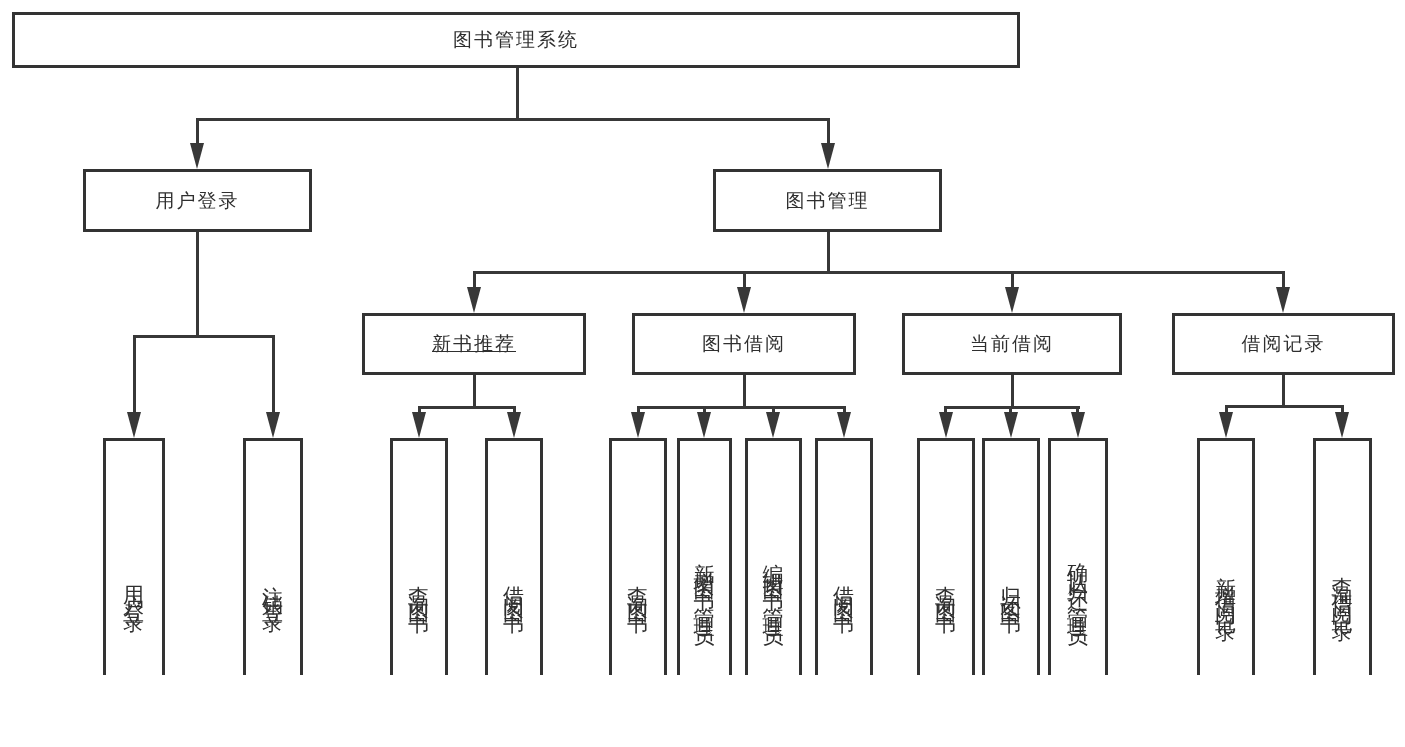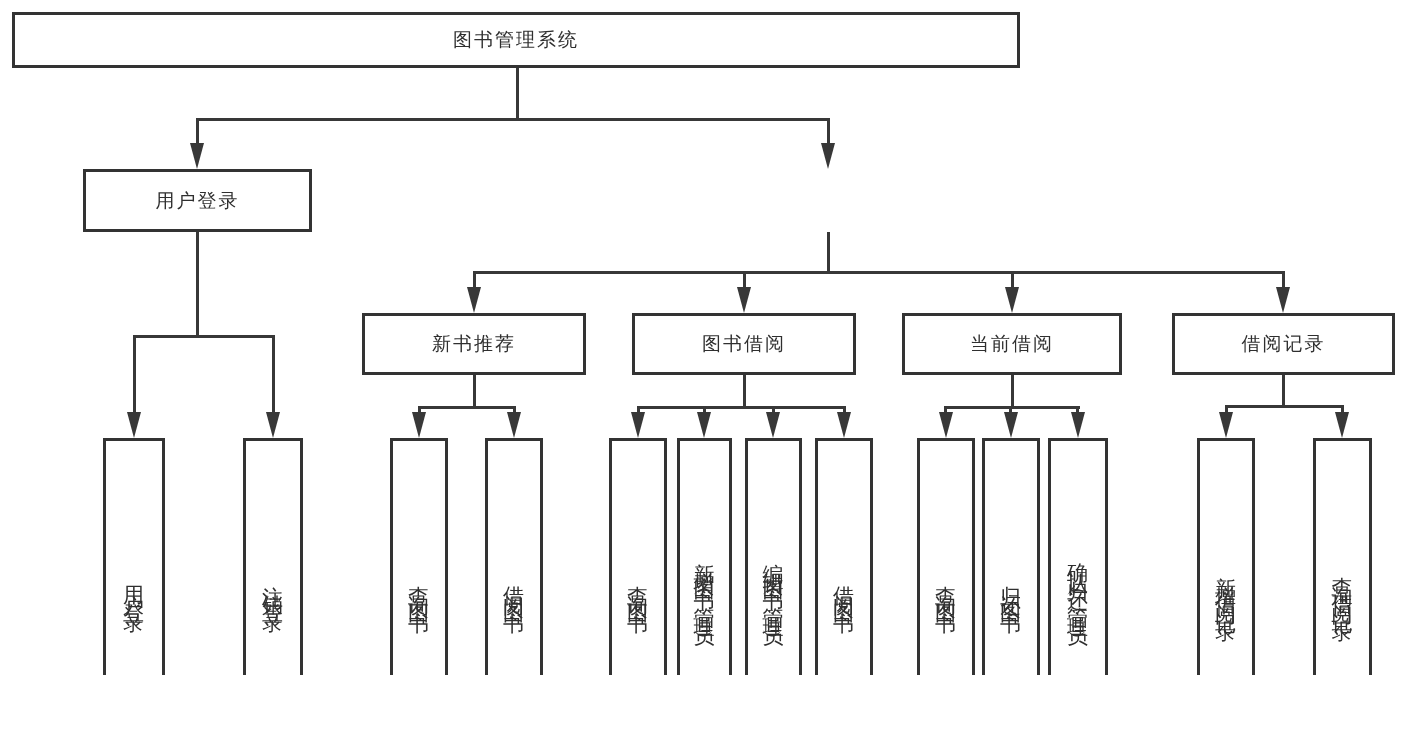--- a/index.html
+++ b/index.html
@@ -46,40 +46,43 @@
   <div class="vline" style="left:516px;top:68px;height:50px;"></div>
   <div class="hline" style="left:196px;top:118px;width:634px;"></div>
   <div class="vline" style="left:196px;top:118px;height:28px;"></div>
   <div class="vline" style="left:827px;top:118px;height:28px;"></div>
   <div class="arrow" style="left:190px;top:143px;"></div>
   <div class="arrow" style="left:821px;top:143px;"></div>
 
   <div class="node" style="left:83px;top:169px;width:223px;height:57px;">
     <span class="hlabel">用户登录</span>
   </div>
+  <div class="node" style="left:713px;top:169px;width:223px;height:57px;">
+    <span class="hlabel">图书管理</span>
+  </div>
 
   <div class="vline" style="left:196px;top:232px;height:103px;"></div>
   <div class="hline" style="left:133px;top:335px;width:142px;"></div>
   <div class="vline" style="left:133px;top:335px;height:80px;"></div>
   <div class="vline" style="left:272px;top:335px;height:80px;"></div>
   <div class="arrow" style="left:127px;top:412px;"></div>
   <div class="arrow" style="left:266px;top:412px;"></div>
 
   <div class="vline" style="left:827px;top:232px;height:41px;"></div>
   <div class="hline" style="left:473px;top:271px;width:812px;"></div>
   <div class="vline" style="left:473px;top:271px;height:20px;"></div>
   <div class="vline" style="left:743px;top:271px;height:20px;"></div>
   <div class="vline" style="left:1011px;top:271px;height:20px;"></div>
   <div class="vline" style="left:1282px;top:271px;height:20px;"></div>
   <div class="arrow" style="left:467px;top:287px;"></div>
   <div class="arrow" style="left:737px;top:287px;"></div>
   <div class="arrow" style="left:1005px;top:287px;"></div>
   <div class="arrow" style="left:1276px;top:287px;"></div>
 
-  <div class="node" style="left:362px;top:313px;width:218px;height:56px;">
+  <div class="node" style="left:362px;top:313px;width:218px;height:56px;text-decoration:underline;">
     <span class="hlabel">新书推荐</span>
   </div>
   <div class="node" style="left:902px;top:313px;width:214px;height:56px;">
     <span class="hlabel">当前借阅</span>
   </div>
   <div class="node" style="left:632px;top:313px;width:218px;height:56px;">
     <span class="hlabel">图书借阅</span>
   </div>
   <div class="node" style="left:1172px;top:313px;width:217px;height:56px;">
     <span class="hlabel">借阅记录</span>

